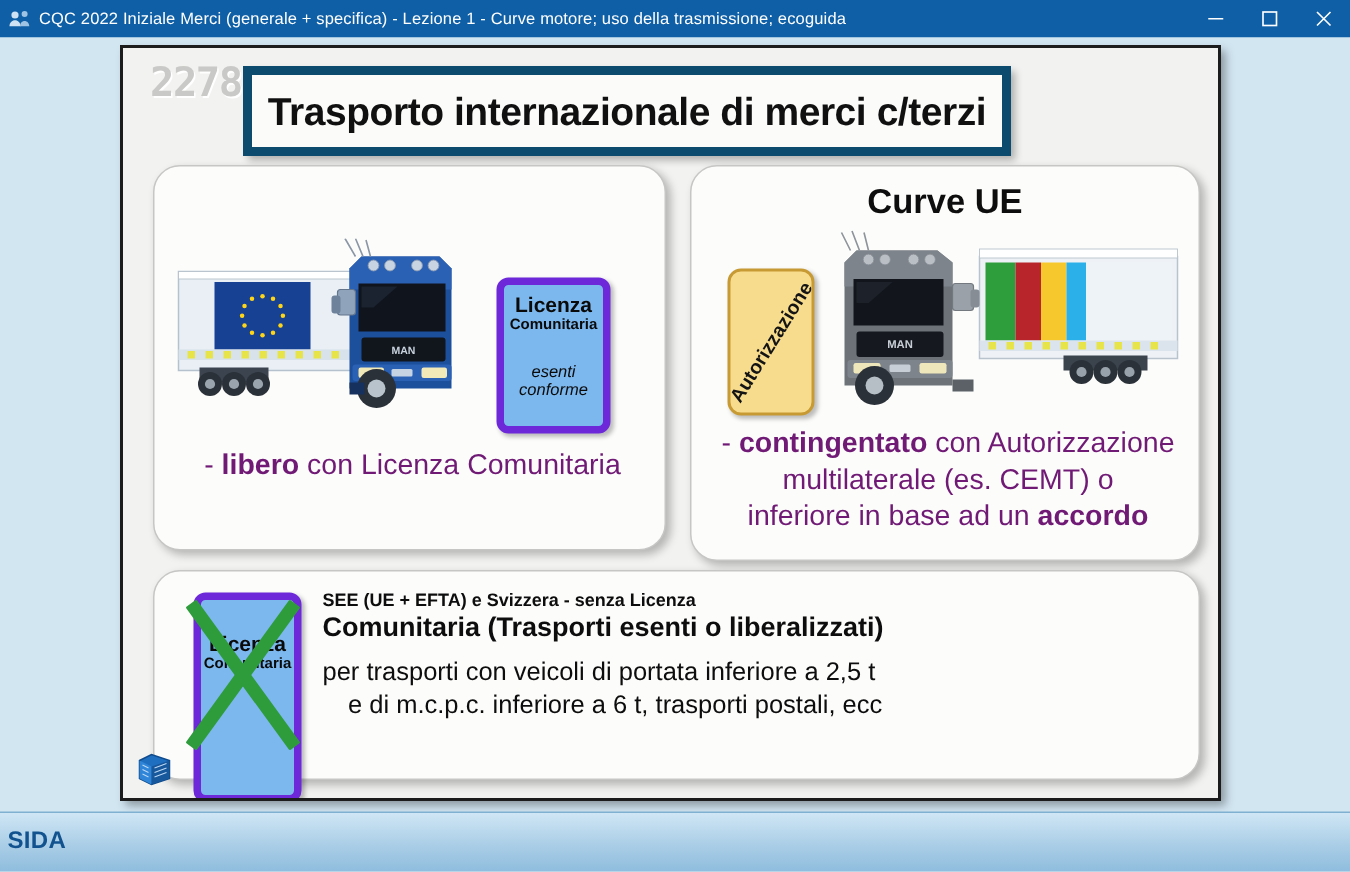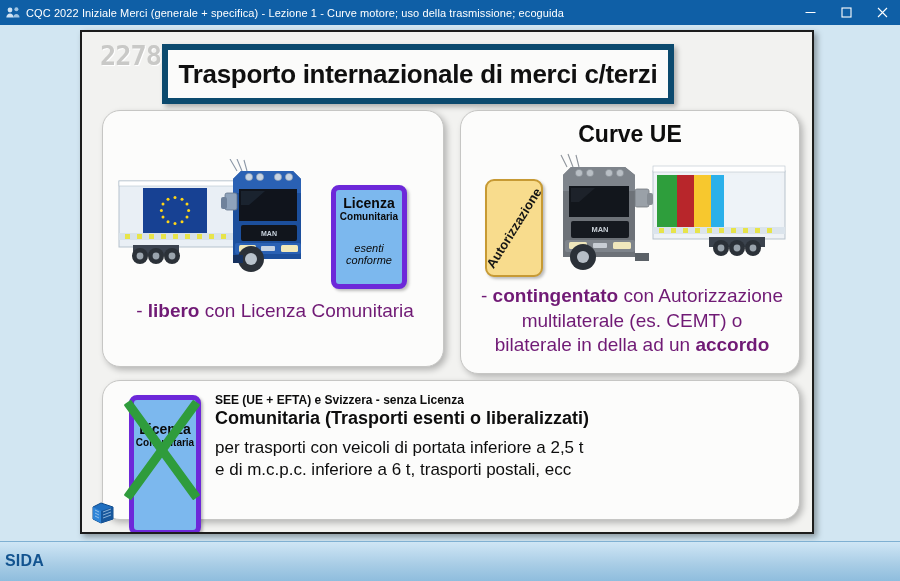--- a/index.html
+++ b/index.html
@@ -336,21 +336,21 @@
             <rect x="86" y="100" width="14" height="8" fill="#5b6167"></rect>
           </svg>
         </div>
 
         <div class="panel-body" style="top:173px;">
           <div>
             <span>- </span><b>contingentato</b><span> con Autorizzazione</span>
           </div>
           <div>multilaterale (es. CEMT) o</div>
           <div>
-            <span>bilaterale in della ad un </span><b>accordo</b>
+            <span>inferiore in base ad un </span><b>accordo</b>
           </div>
         </div>
       </div>
 
       <div class="panel" id="panel-exempt">
 
         <div style="position:absolute;left:16px;top:10px;width:86px;height:118px;">
           <div class="card-lic" style="left:10px;top:4px;width:62px;height:108px;padding-top:22px;">
             <div class="l1">Licenza</div>
             <div class="l2">Comunitaria</div>
@@ -358,21 +358,21 @@
           <div class="cross" style="left:0;top:0;width:86px;height:118px;">
             <i></i>
               <i></i>
           </div>
         </div>
 
         <div style="position:absolute;left:112px;top:12px;right:10px;">
           <div style="font-size:12px;font-weight:bold;line-height:1.22;color:#0d0d0d;">SEE (UE + EFTA) e Svizzera - senza Licenza</div>
           <div style="font-size:18px;font-weight:bold;line-height:1.22;color:#0d0d0d;">Comunitaria (Trasporti esenti o liberalizzati)</div>
           <div style="font-size:17px;line-height:1.30;color:#0d0d0d;margin-top:7px;">per trasporti con veicoli di portata inferiore a 2,5 t</div>
-          <div style="font-size:17px;line-height:1.30;color:#0d0d0d;">e di m.c.p.c. inferiore a 6 t, trasporti postali, ecc</div>
+          <div style="font-size:17px;line-height:1.30;color:#0d0d0d;margin-left:17px;">e di m.c.p.c. inferiore a 6 t, trasporti postali, ecc</div>
         </div>
       </div>
 
       <div class="slide-logo">
         <svg width="26" height="26" viewBox="0 0 26 26">
           <path d="M3 7 L11 3 L23 7 L23 19 L11 23 L3 19 Z" fill="#1f6fc0" stroke="#0f4b8c" stroke-width="1"></path>
           <path d="M3 7 L11 11 L11 23 L3 19 Z" fill="#2f85d8"></path>
           <path d="M11 11 L23 7 L23 19 L11 23 Z" fill="#17579c"></path>
           <g stroke="#bcd8f2" stroke-width=".7" fill="none">
             <path d="M5 10 L9 12"></path>

